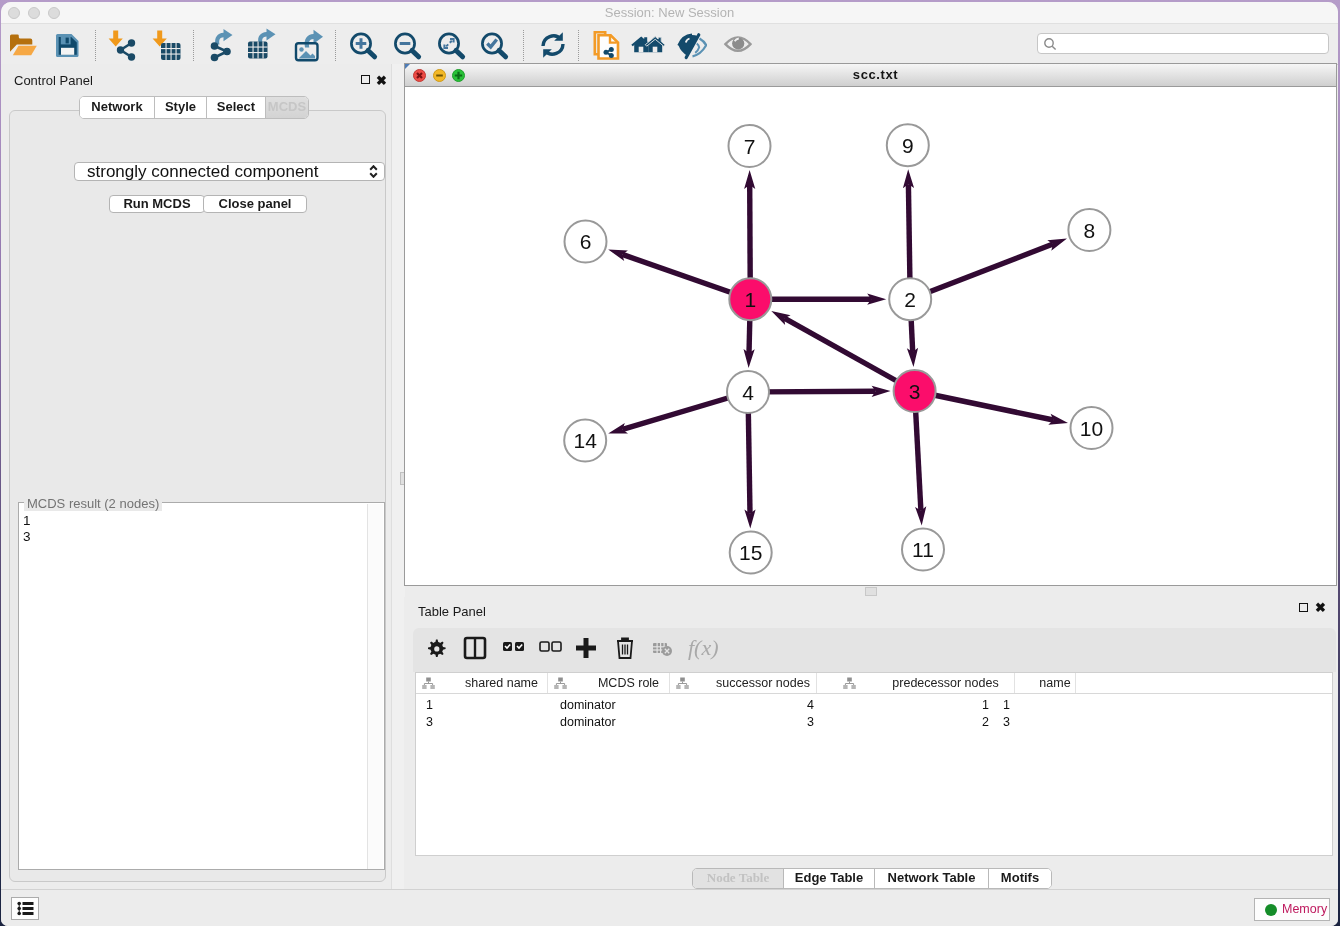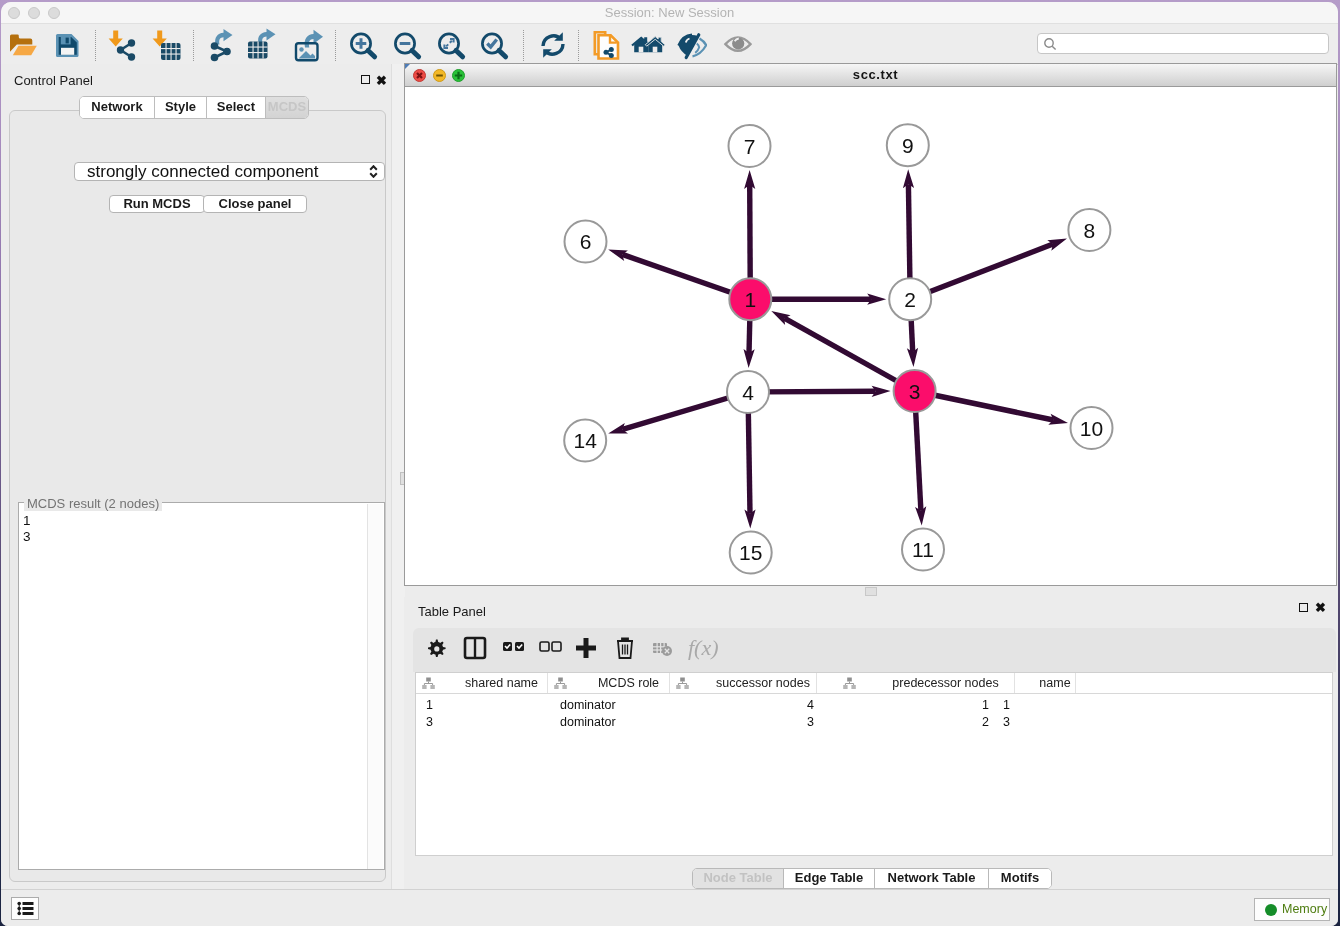--- a/index.html
+++ b/index.html
@@ -66,27 +66,27 @@
           border:1px solid #cfcfcf;box-sizing:border-box;}
   #thead{position:absolute;left:0;top:0;width:100%;height:21px;border-bottom:1px solid #d8d8d8;box-sizing:border-box;}
   .th{position:absolute;top:0;height:20px;border-right:1px solid #e2e2e2;box-sizing:border-box;
       font-size:12.5px;color:#222;text-align:center;line-height:20px;padding-left:40px;}
   .th .tree{position:absolute;left:6px;top:4px;width:13px;height:13px;}
   .mbtn svg{position:absolute;left:0;top:0;}
   .td{position:absolute;font-size:12.5px;color:#111;line-height:17px;}
   #btabs{position:absolute;left:288px;top:271px;height:19px;display:flex;
          border:1px solid #b9b9b9;border-radius:5px;overflow:hidden;background:#fff;}
   #btabs .tab{font-size:13px;font-weight:bold;line-height:18px;color:#1a1a1a;text-align:center;border-right:1px solid #b9b9b9;background:#fff;}
-  #btabs .tab:first-child{background:#e2e2e2;color:#c2c2c2;}
+  #btabs .tab:first-child{background:#e2e2e2;color:#c2c2c2;font-family:Liberation Serif, serif;}
   #btabs .tab:last-child{border-right:none;}
   
   #statusbar{position:absolute;left:0;top:887px;width:100%;height:37px;background:#ececec;border-top:1px solid #d2d2d2;}
   #listbtn{position:absolute;left:10px;top:7px;width:28px;height:23px;background:#fdfdfd;border:1px solid #ababab;box-sizing:border-box;}
   #membtn{position:absolute;left:1253px;top:8px;width:76px;height:23px;background:#fdfdfd;border:1px solid #b4b4b4;box-sizing:border-box;
-          font-size:12.5px;color:#4d7c0f;}
+          font-size:12.5px;color:#be185d;}
   #membtn .dot{position:absolute;left:10px;top:5px;width:12px;height:12px;border-radius:50%;background:#148c28;}
   #membtn .mt{position:absolute;left:27px;top:3px;}
 </style>
 </head>
 <body>
 <div id="win">
 
   <div id="titlebar">
     <div class="tl" style="left:7px;"></div>
     <div class="tl" style="left:27px;"></div>

